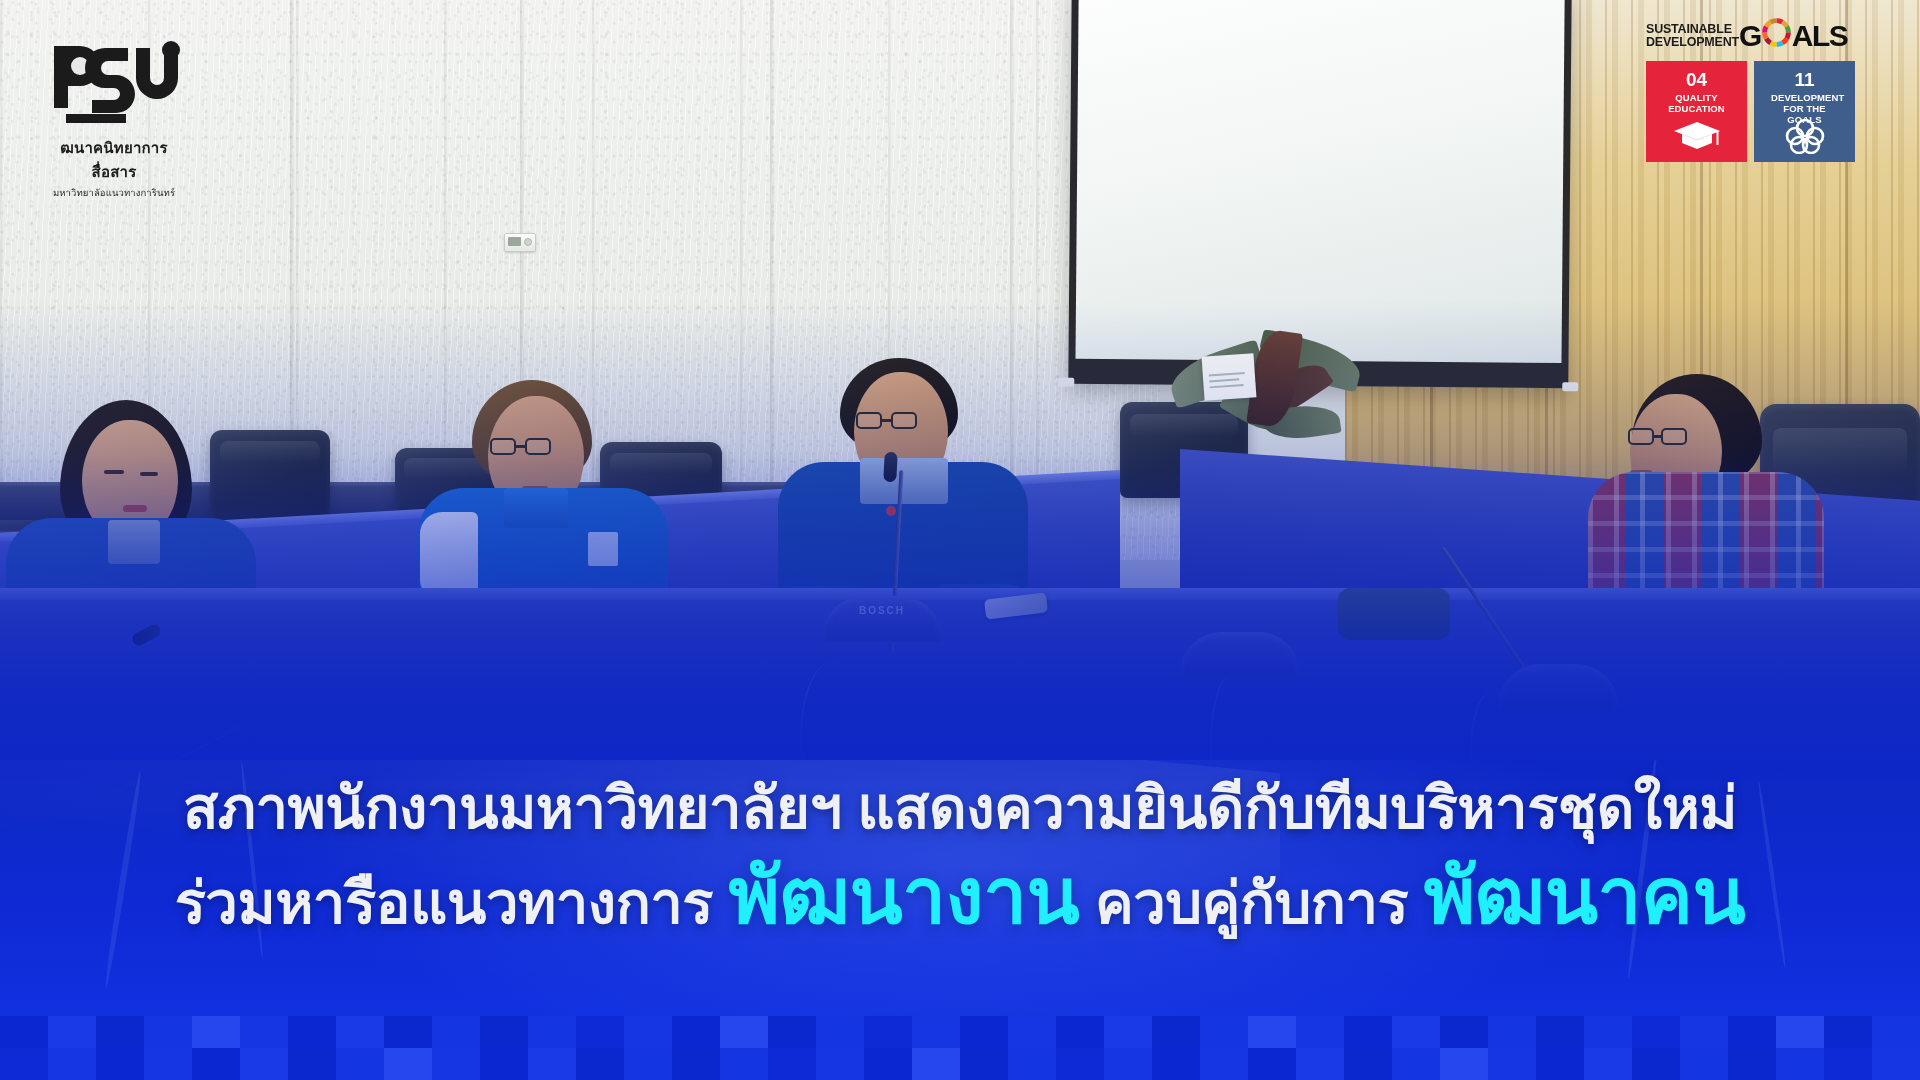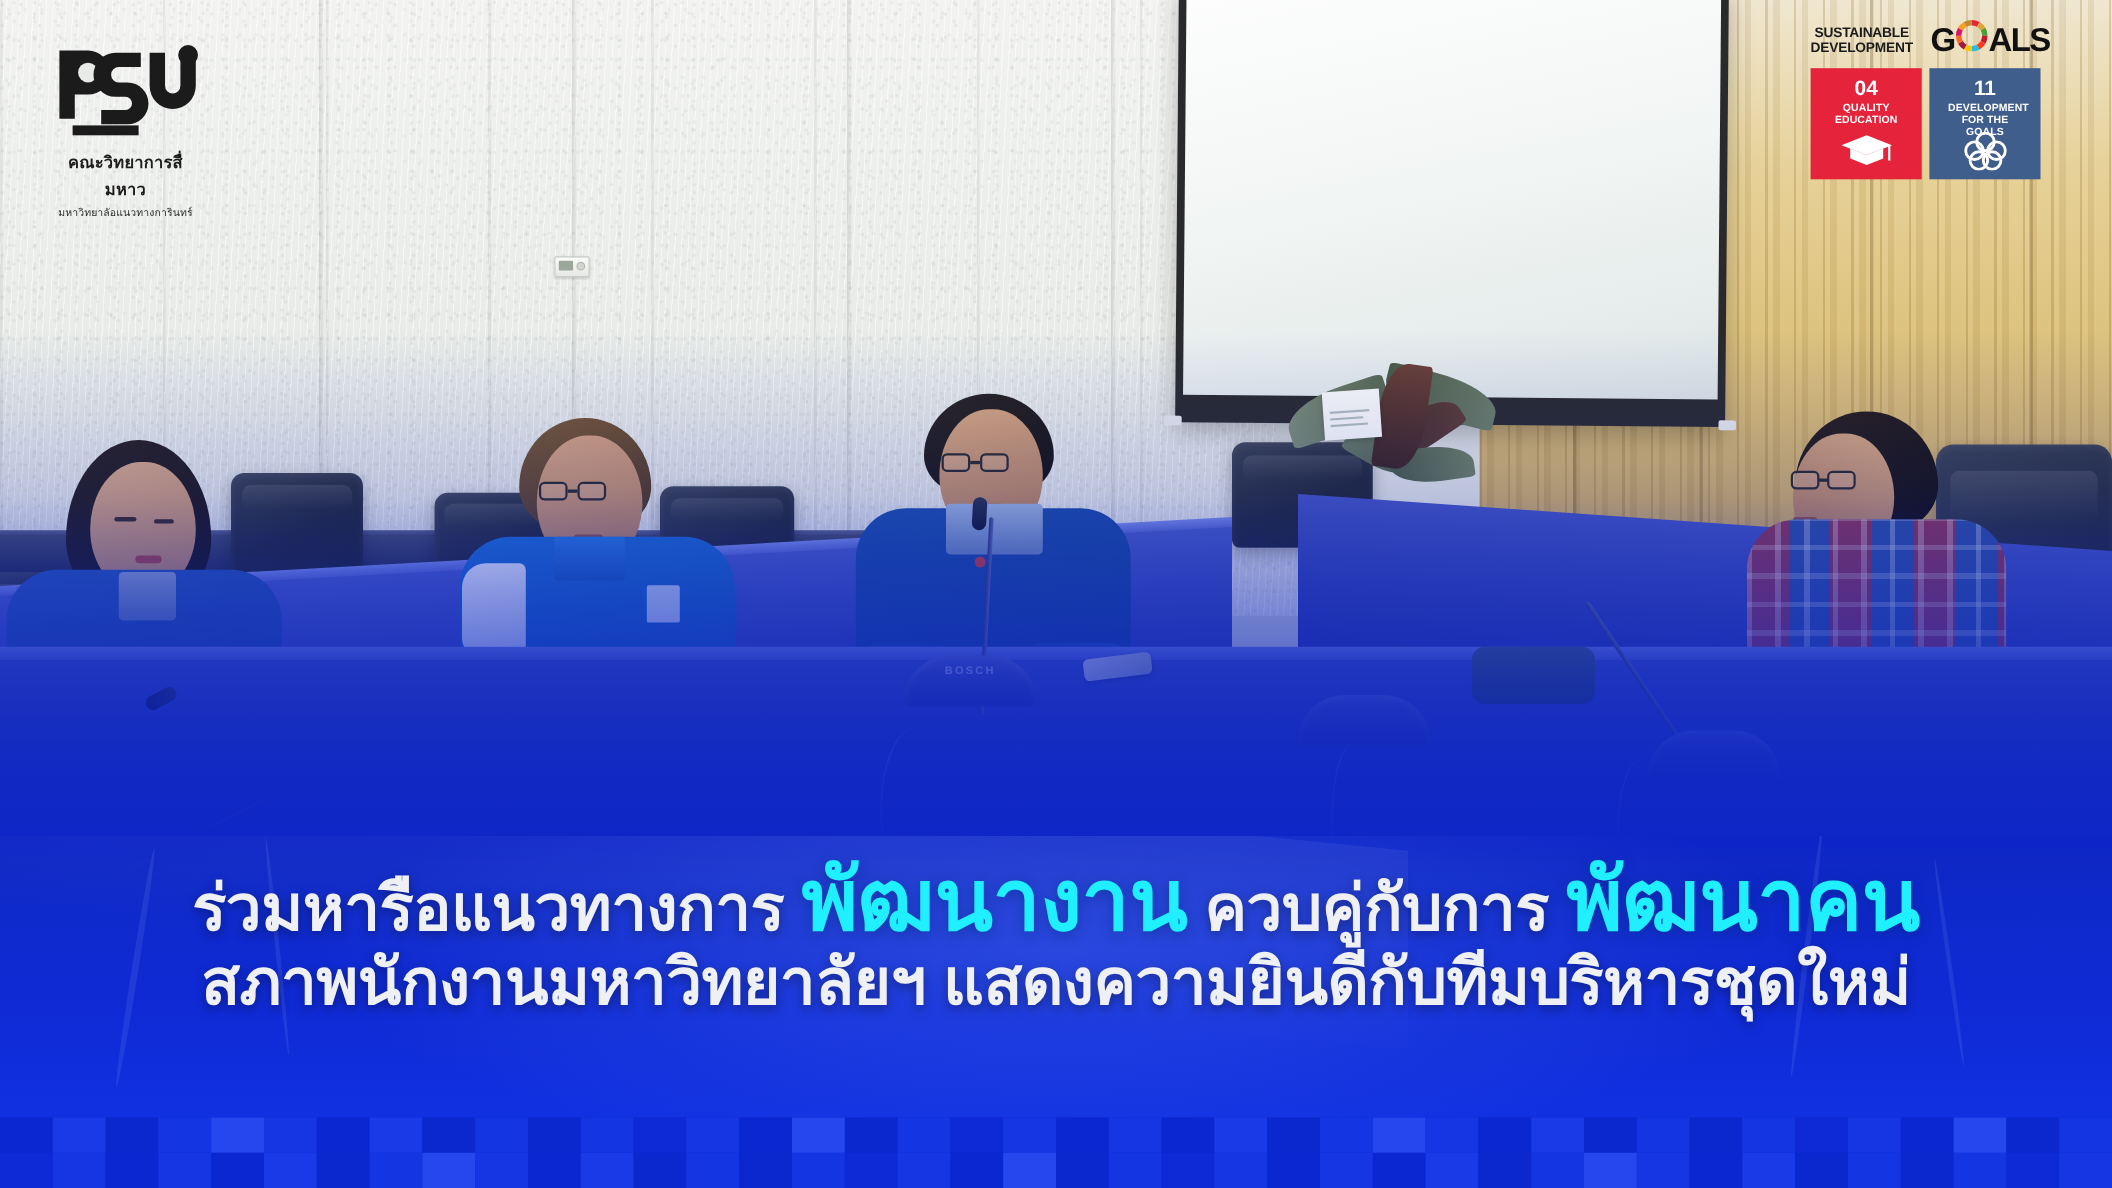--- a/index.html
+++ b/index.html
@@ -254,21 +254,21 @@
   .brand .th1{
     margin-top:6px;font-size:15px;font-weight:700;color:#1d1d1d;letter-spacing:.2px;
     text-align:center;width:132px;
   }
   .brand .th2{
     font-size:9.5px;color:#2a2a2a;text-align:center;width:132px;margin-top:1px;letter-spacing:.1px;
   }
 
   
   .sdg{position:absolute;right:44px;top:18px;width:230px;}
-  .sdg-head{display:flex;align-items:center;gap:16px;margin-bottom:7px;text-align:center;}
+  .sdg-head{display:flex;align-items:center;gap:0;margin-bottom:7px;}
   .sdg-wordmark{
     font-size:12.5px;font-weight:700;line-height:1.02;color:#1b1b1b;letter-spacing:-.2px;
     text-transform:uppercase;
   }
   .sdg-goals{display:flex;align-items:center;font-size:30px;font-weight:700;color:#111;letter-spacing:-1.5px;}
   .sdg-wheel{display:inline-block;vertical-align:middle;margin:0 1px;}
   .sdg-tiles{display:flex;gap:7px;}
   .tile{width:101px;height:101px;position:relative;color:#fff;text-align:center;}
   .tile .num{font-size:19px;font-weight:700;margin-top:9px;line-height:1;}
   .tile .lbl{font-size:9.5px;font-weight:600;line-height:1.15;margin-top:4px;padding:0 17px;letter-spacing:.1px;}
@@ -442,27 +442,27 @@
 
   <div class="banner">
     <div class="glow"></div>
     <div class="diag"></div>
     <div class="streak" style="left:120px;top:10px;width:6px;height:220px;transform:rotate(9deg);"></div>
     <div class="streak" style="left:250px;top:0px;width:4px;height:200px;transform:rotate(-6deg);"></div>
     <div class="streak" style="left:1640px;top:-10px;width:5px;height:230px;transform:rotate(7deg);"></div>
     <div class="streak" style="left:1770px;top:20px;width:4px;height:190px;transform:rotate(-8deg);"></div>
 
     <div class="headline">
+      <div class="line line1">สภาพนักงานมหาวิทยาลัยฯ แสดงความยินดีกับทีมบริหารชุดใหม่</div>
       <div class="line line2">
         <span>ร่วมหารือแนวทางการ</span>
         <span class="hl">พัฒนางาน</span>
         <span>ควบคู่กับการ</span>
         <span class="hl">พัฒนาคน</span>
       </div>
-      <div class="line line1">สภาพนักงานมหาวิทยาลัยฯ แสดงความยินดีกับทีมบริหารชุดใหม่</div>
     </div>
 
     <div class="mosaic">
         <span style="background: rgb(10, 39, 210);"></span>
         <span style="background: rgb(26, 58, 232);"></span>
         <span style="background: rgb(11, 40, 207);"></span>
         <span style="background: rgb(19, 53, 226);"></span>
         <span style="background: rgb(39, 71, 238);"></span>
         <span style="background: rgb(22, 54, 228);"></span>
         <span style="background: rgb(10, 39, 210);"></span>
@@ -551,21 +551,21 @@
 
         <path d="M46 14 h34 v13 h-20 a7 7 0 0 0 0 14 h8 a19 19 0 0 1 0 38 h-24 v-13 h22 a6 6 0 0 0 0 -12 h-9 a20 20 0 0 1 0 -40 z" fill="#1b1b1b"></path>
 
         <path d="M88 14 h14 v30 a7 7 0 0 0 14 0 v-30 h14 v30 a21 21 0 0 1 -42 0 z" fill="#1b1b1b"></path>
 
         <circle cx="123" cy="16" r="9" fill="#1b1b1b"></circle>
 
         <rect x="18" y="80" width="60" height="9" fill="#1b1b1b"></rect>
       </svg>
     </div>
-    <div class="th1">คณะวิทยาการสื่มหาว</div>
+    <div class="th1">ฒนาคนิทยาการสื่อสาร</div>
     <div class="th2">มหาวิทยาลัอแนวทางการินทร์</div>
   </div>
 
   <div class="sdg">
     <div class="sdg-head">
       <div class="sdg-wordmark">
         <div>SUSTAINABLE</div>
         <div>DEVELOPMENT</div>
       </div>
       <div class="sdg-goals">

